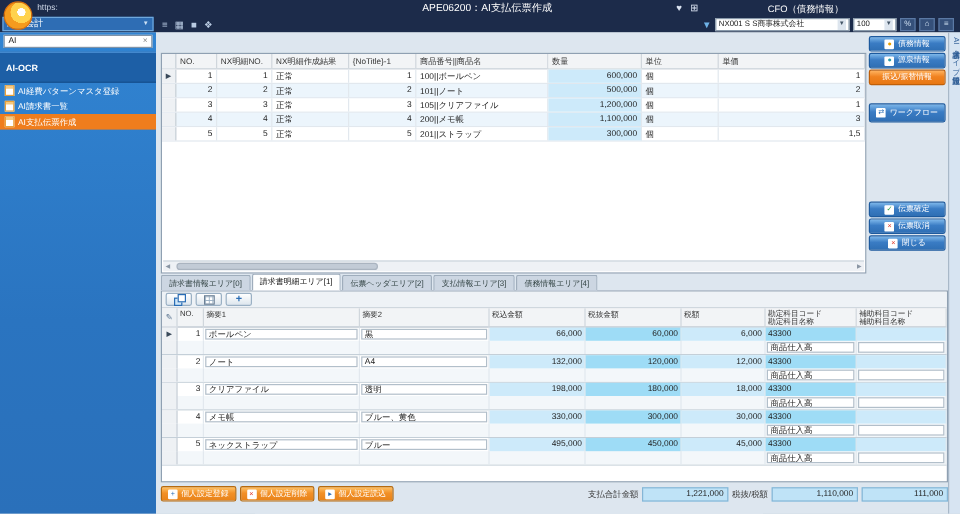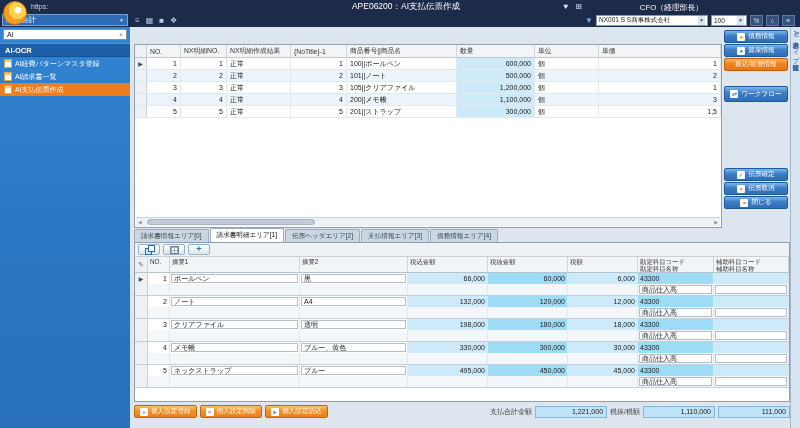--- a/index.html
+++ b/index.html
@@ -27,21 +27,21 @@
   .select .arr{margin-left:auto;font-size:5px;color:#456;background:#dde5ee;padding:0 1px;height:9px;display:flex;align-items:center;}
   .company{width:112px;}
   .zoom{width:36px;}
   .mini{width:13px;height:11px;background:#35507a;border:1px solid #5b79a4;color:#cfe0f2;font-size:6.5px;display:flex;align-items:center;justify-content:center;}
 
   
   .sidebar{position:absolute;left:0;top:27px;width:130px;bottom:0;background:linear-gradient(#3184d2,#2a74c0 60%,#2a70ba);}
   .search-row{margin:2px 3px 3px;display:flex;}
   .search{flex:1;height:11px;background:#fff;border:1px solid #7f93a8;display:flex;align-items:center;padding:0 3px;font-size:7px;color:#111;}
   .search .clear{margin-left:auto;color:#888;font-size:7px;}
-  .side-section{height:14px;background:#1d5fa6;color:#fff;display:flex;align-items:center;padding:0 5px;font-weight:bold;font-size:7.5px;
+  .side-section{height:26px;background:#1d5fa6;color:#fff;display:flex;align-items:center;padding:0 5px;font-weight:bold;font-size:7.5px;
         border-top:1px solid #4e93d8;border-bottom:1px solid #16508f;}
   .side-item{height:13px;display:flex;align-items:center;gap:3px;padding:0 4px;color:#fff;font-size:7px;white-space:nowrap;}
   .side-item.selected{background:#ef7d1d;}
   .si-icon{width:8px;height:9px;background:#fff;border:1px solid #e8a23c;box-shadow:inset 0 2px 0 #f7c97e;flex:0 0 auto;}
 
   
   .main-bg{position:absolute;left:130px;top:27px;right:10px;bottom:0;background:#dde6ef;}
   .rstrip{position:absolute;right:0;top:27px;width:10px;bottom:0;background:#d7e4f2;border-left:1px solid #a8b8c8;}
   .vtext{writing-mode:vertical-rl;font-size:6.3px;color:#2a5a94;margin:4px auto 0;display:block;width:9px;text-align:center;}
 
@@ -142,21 +142,21 @@
 
 <div class="chrome">
   <div class="logo"></div>
   <div class="row1">
     <span class="url">https:</span>
     <div class="win-title">APE06200：AI支払伝票作成</div>
     <div class="r1-icons">
       <span>♥</span>
       <span>⊞</span>
     </div>
-    <span class="user">CFO（経理部長）</span>
+    <span class="user">CFO（債務情報）</span>
   </div>
   <div class="row2">
     <div class="module-select">
       <span>統合会計</span>
       <span class="arr">▼</span>
     </div>
     <div class="r2-icons">
       <span>≡</span>
       <span>▦</span>
       <span>■</span>

